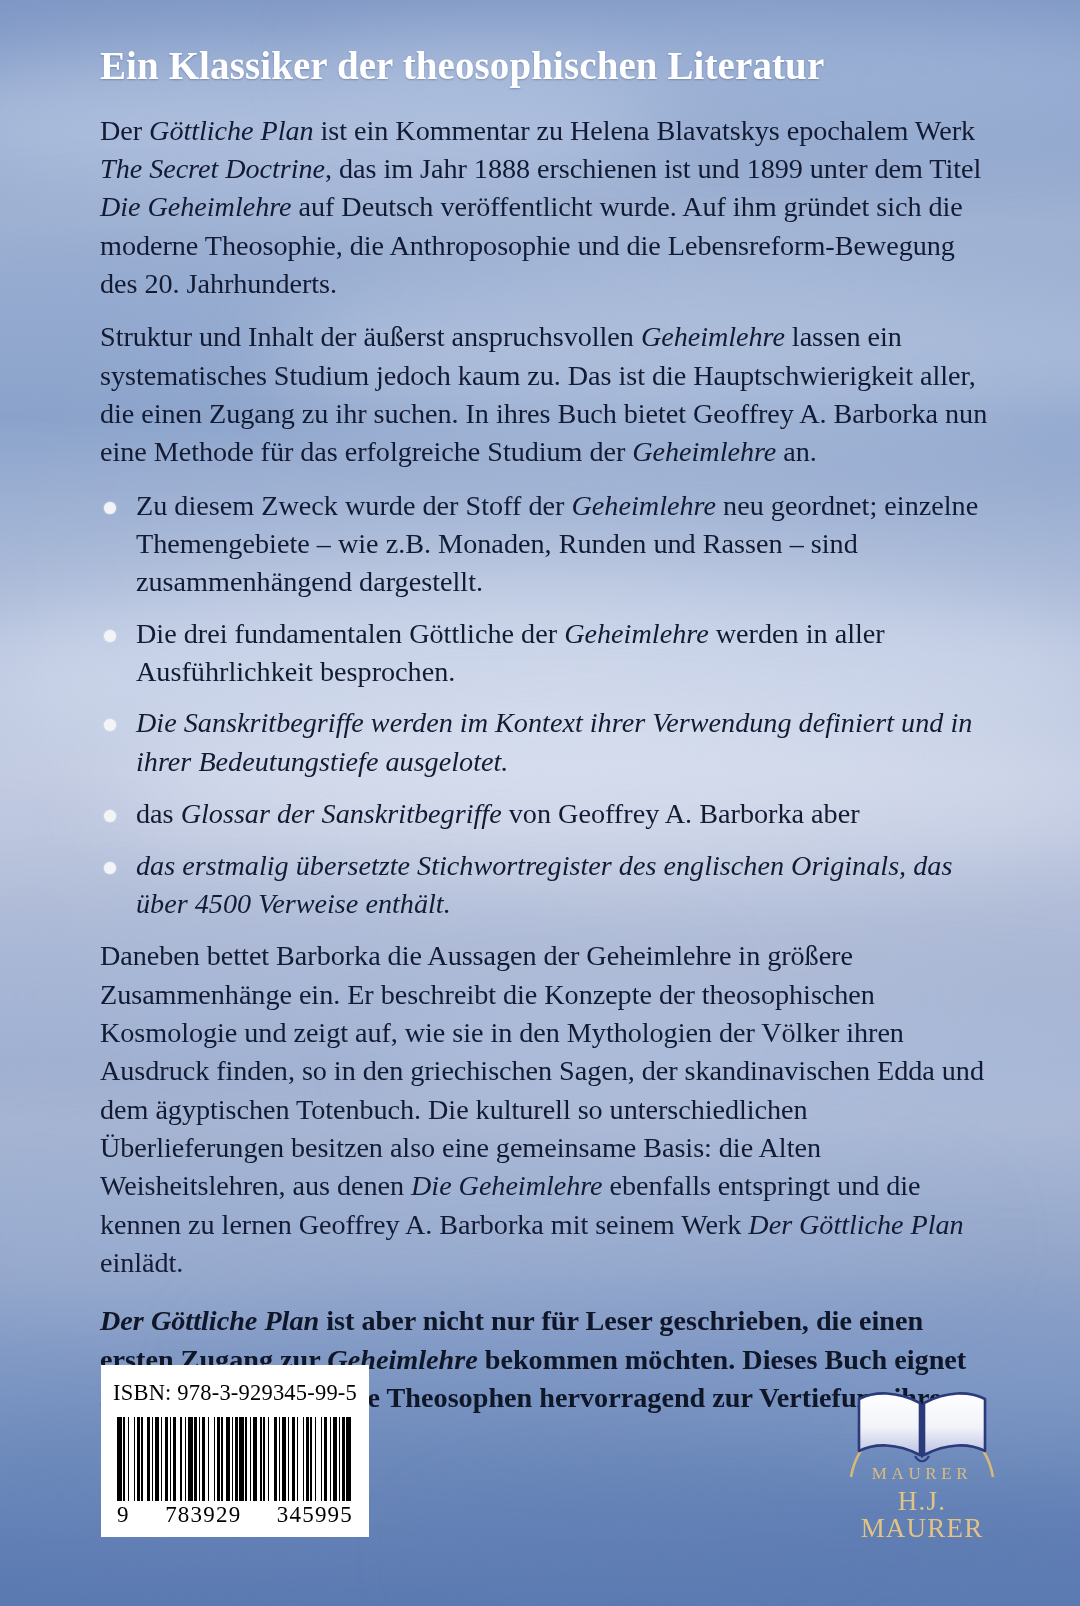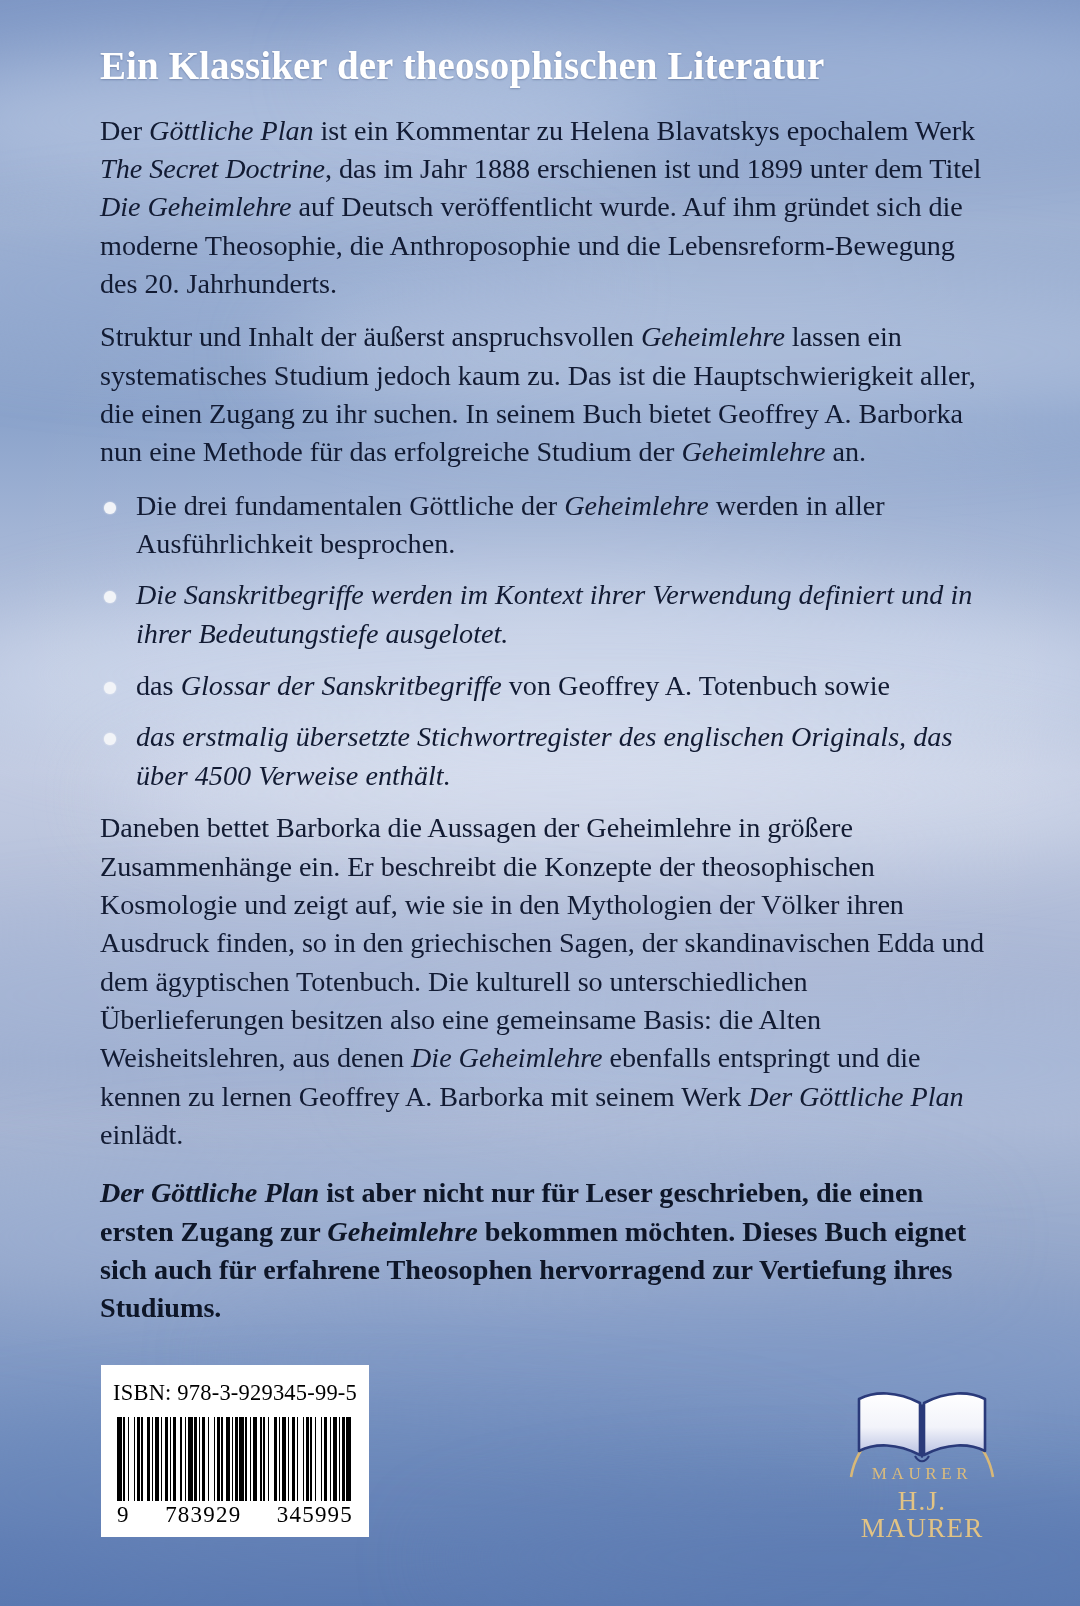--- a/index.html
+++ b/index.html
@@ -234,38 +234,42 @@
   <div class="cloud cloud-k"></div>
   <div class="cloud cloud-l"></div>
   <div class="vignette"></div>
 
   <div class="content">
 
     <h1 class="cover-title">Ein Klassiker der theosophischen Literatur</h1>
 
     <p class="para"><span>Der </span><em>Göttliche Plan</em><span> ist ein Kommentar zu Helena Blavatskys epochalem Werk </span><em>The Secret Doctrine</em><span>, das im Jahr 1888 erschienen ist und 1899 unter dem Titel </span><em>Die Geheimlehre</em><span> auf Deutsch veröffentlicht wurde. Auf ihm gründet sich die moderne Theosophie, die Anthroposophie und die Lebensreform-Bewegung des 20. Jahrhunderts.</span></p>
 
-    <p class="para"><span>Struktur und Inhalt der äußerst anspruchsvollen </span><em>Geheimlehre</em><span> lassen ein systematisches Studium jedoch kaum zu. Das ist die Hauptschwierigkeit aller, die einen Zugang zu ihr suchen. In seinem Buch bietet Geoffrey A. Barborka nun eine Methode für das erfolgreiche Studium der </span><em>Geheimlehre</em><span> an.</span></p>
+    <p class="para"><span>Struktur und Inhalt der äußerst anspruchsvollen </span><em>Geheimlehre</em><span> lassen ein systematisches Studium jedoch kaum zu. Das ist die Hauptschwierigkeit aller, die einen Zugang zu ihr suchen. In ihres Buch bietet Geoffrey A. Barborka nun eine Methode für das erfolgreiche Studium der </span><em>Geheimlehre</em><span> an.</span></p>
 
     <ul class="bullet-list">
+      <li class="bullet-item">
+        <span class="bullet-dot"></span>
+        <span><span>Zu diesem Zweck wurde der Stoff der </span><em>Geheimlehre</em><span> neu geordnet; einzelne Themengebiete – wie z.B. Monaden, Runden und Rassen – sind zusammenhängend dargestellt.</span></span>
+      </li>
       <li class="bullet-item">
         <span class="bullet-dot"></span>
         <span><span>Die drei fundamentalen Göttliche der </span><em>Geheimlehre</em><span> werden in aller Ausführlichkeit besprochen.</span></span>
       </li>
       <li class="bullet-item">
         <span class="bullet-dot"></span>
         <span><span>Die Sanskritbegriffe werden im Kontext ihrer Verwendung definiert und in ihrer Bedeutungstiefe ausgelotet.</span></span>
       </li>
     </ul>
 
 
     <ul class="bullet-list">
       <li class="bullet-item">
         <span class="bullet-dot"></span>
-        <span><span>das </span><em>Glossar der Sanskritbegriffe</em><span> von Geoffrey A. Totenbuch sowie</span></span>
+        <span><span>das </span><em>Glossar der Sanskritbegriffe</em><span> von Geoffrey A. Barborka aber</span></span>
       </li>
       <li class="bullet-item">
         <span class="bullet-dot"></span>
         <span><span>das erstmalig übersetzte Stichwortregister des englischen Originals, das über 4500 Verweise enthält.</span></span>
       </li>
     </ul>
 
     <p class="para"><span>Daneben bettet Barborka die Aussagen der Geheimlehre in größere Zusammenhänge ein. Er beschreibt die Konzepte der theosophischen Kosmologie und zeigt auf, wie sie in den Mythologien der Völker ihren Ausdruck finden, so in den griechischen Sagen, der skandinavischen Edda und dem ägyptischen Totenbuch. Die kulturell so unterschiedlichen Überlieferungen besitzen also eine gemeinsame Basis: die Alten Weisheitslehren, aus denen </span><em>Die Geheimlehre</em><span> ebenfalls entspringt und die kennen zu lernen Geoffrey A. Barborka mit seinem Werk </span><em>Der Göttliche Plan</em><span> einlädt.</span></p>
 
     <p class="closing"><em>Der Göttliche Plan</em><span> ist aber nicht nur für Leser geschrieben, die einen ersten Zugang zur </span><em>Geheimlehre</em><span> bekommen möchten. Dieses Buch eignet sich auch für erfahrene Theosophen hervorragend zur Vertiefung ihres Studiums.</span></p>

